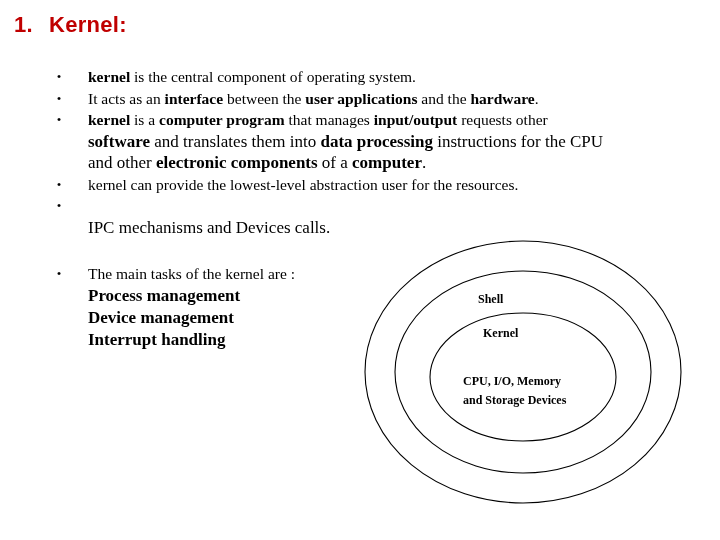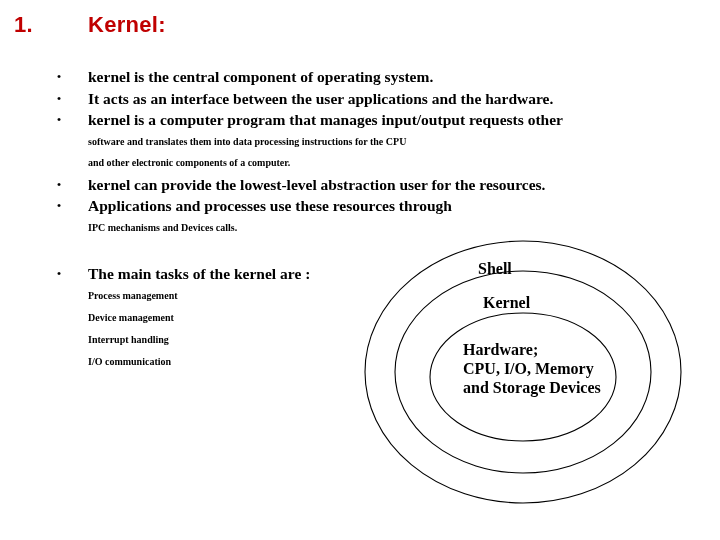--- a/index.html
+++ b/index.html
@@ -65,24 +65,24 @@
   .bullet-text {
     display: block;
     margin-left: 88px;
     margin-right: 8px;
   }
   .cont-line {
     display: block;
     margin-left: 88px;
     margin-right: 8px;
     line-height: 21.5px;
-    font-size: 10px;
+    font-size: 17px;
   }
   .b { font-weight: bold; }
-  .n { font-weight: bold; text-align: center; }
+  .n { font-weight: normal; text-align: center; }
 
   
   .group-two .bullet-text,
   .group-two .cont-line {
     margin-left: 88px;
     margin-right: 330px;
   }
   .group-two .bullet-row { line-height: 22px; min-height: 22px; }
   .group-two .cont-line { line-height: 22px; }
 
@@ -92,36 +92,37 @@
     left: 355px;
     top: 232px;
     width: 340px;
     height: 280px;
   }
   .diagram svg { display: block; }
   .ring-label {
     position: absolute;
     font-family: "Liberation Serif", "DejaVu Serif", serif;
     font-weight: bold;
-    font-size: 16px;
+    font-size: 12px;
     white-space: nowrap;
     color: #000;
+    margin-top: 32px;
   }
   .label-shell  { left: 123px; top: 28px; }
   .label-kernel { left: 128px; top: 62px; }
   .label-hw     { left: 108px; top: 108px; line-height: 19px; }
 </style>
 </head>
 <body>
 
 <div class="slide">
 
   <div class="title-row" style="color: rgb(192, 0, 0);">
     <span class="title-num" style="color: rgb(192, 0, 0);">1.</span>
-    <span style="color: rgb(192, 0, 0); margin-left: 39px;">Kernel:</span>
+    <span style="color: rgb(192, 0, 0);">Kernel:</span>
   </div>
 
   <div class="bullets group-one">
       <div class="bullet-row">
         <span class="bullet-mark">•</span>
         <span class="bullet-text"><span class="b">kernel</span><span class="n"> is the central component of operating system.</span></span>
       </div>
       <div class="bullet-row">
         <span class="bullet-mark">•</span>
         <span class="bullet-text"><span class="n">It acts as an </span><span class="b">interface</span><span class="n"> between the </span><span class="b">user applications</span><span class="n"> and the </span><span class="b">hardware</span><span class="n">.</span></span>
@@ -135,57 +136,52 @@
       </div>
       <div class="bullet-row">
         <span class="cont-line"><span class="n">and other </span><span class="b">electronic components</span><span class="n"> of a </span><span class="b">computer</span><span class="n">.</span></span>
       </div>
       <div class="bullet-row">
         <span class="bullet-mark">•</span>
         <span class="bullet-text"><span class="n">kernel can provide the lowest-level abstraction user for the resources.</span></span>
       </div>
       <div class="bullet-row">
         <span class="bullet-mark">•</span>
-        <span class="bullet-text"><span class="n">Applications and processes use these resources through</span></span>
       </div>
       <div class="bullet-row">
         <span class="cont-line"><span class="n">IPC mechanisms and Devices calls.</span></span>
       </div>
     </div>
 
   <div class="bullets group-two">
       <div class="bullet-row">
         <span class="bullet-mark">•</span>
         <span class="bullet-text"><span class="n">The main tasks of the kernel are :</span></span>
       </div>
       <div class="bullet-row">
         <span class="cont-line"><span class="b">Process management</span></span>
       </div>
       <div class="bullet-row">
         <span class="cont-line"><span class="b">Device management</span></span>
       </div>
       <div class="bullet-row">
         <span class="cont-line"><span class="b">Interrupt handling</span></span>
       </div>
-      <div class="bullet-row">
-        <span class="cont-line"><span class="b">I/O communication</span></span>
-      </div>
     </div>
 
   <div class="diagram">
     <svg width="340" height="280" viewBox="0 0 340 280" xmlns="http://www.w3.org/2000/svg">
       <ellipse cx="168" cy="140" rx="158" ry="131" fill="#FFFFFF" stroke="#000000" stroke-width="1.1"></ellipse>
       <ellipse cx="168" cy="140" rx="128" ry="101" fill="#FFFFFF" stroke="#000000" stroke-width="1.1"></ellipse>
       <ellipse cx="168" cy="145" rx="93" ry="64" fill="#FFFFFF" stroke="#000000" stroke-width="1.1"></ellipse>
     </svg>
 
     <div class="ring-label label-shell">Shell</div>
 
     <div class="ring-label label-kernel">Kernel</div>
 
     <div class="ring-label label-hw">
-      <div>Hardware;</div>
       <div>CPU, I/O, Memory</div>
       <div>and Storage Devices</div>
     </div>
   </div>
 
 </div>
 
 </body></html>

